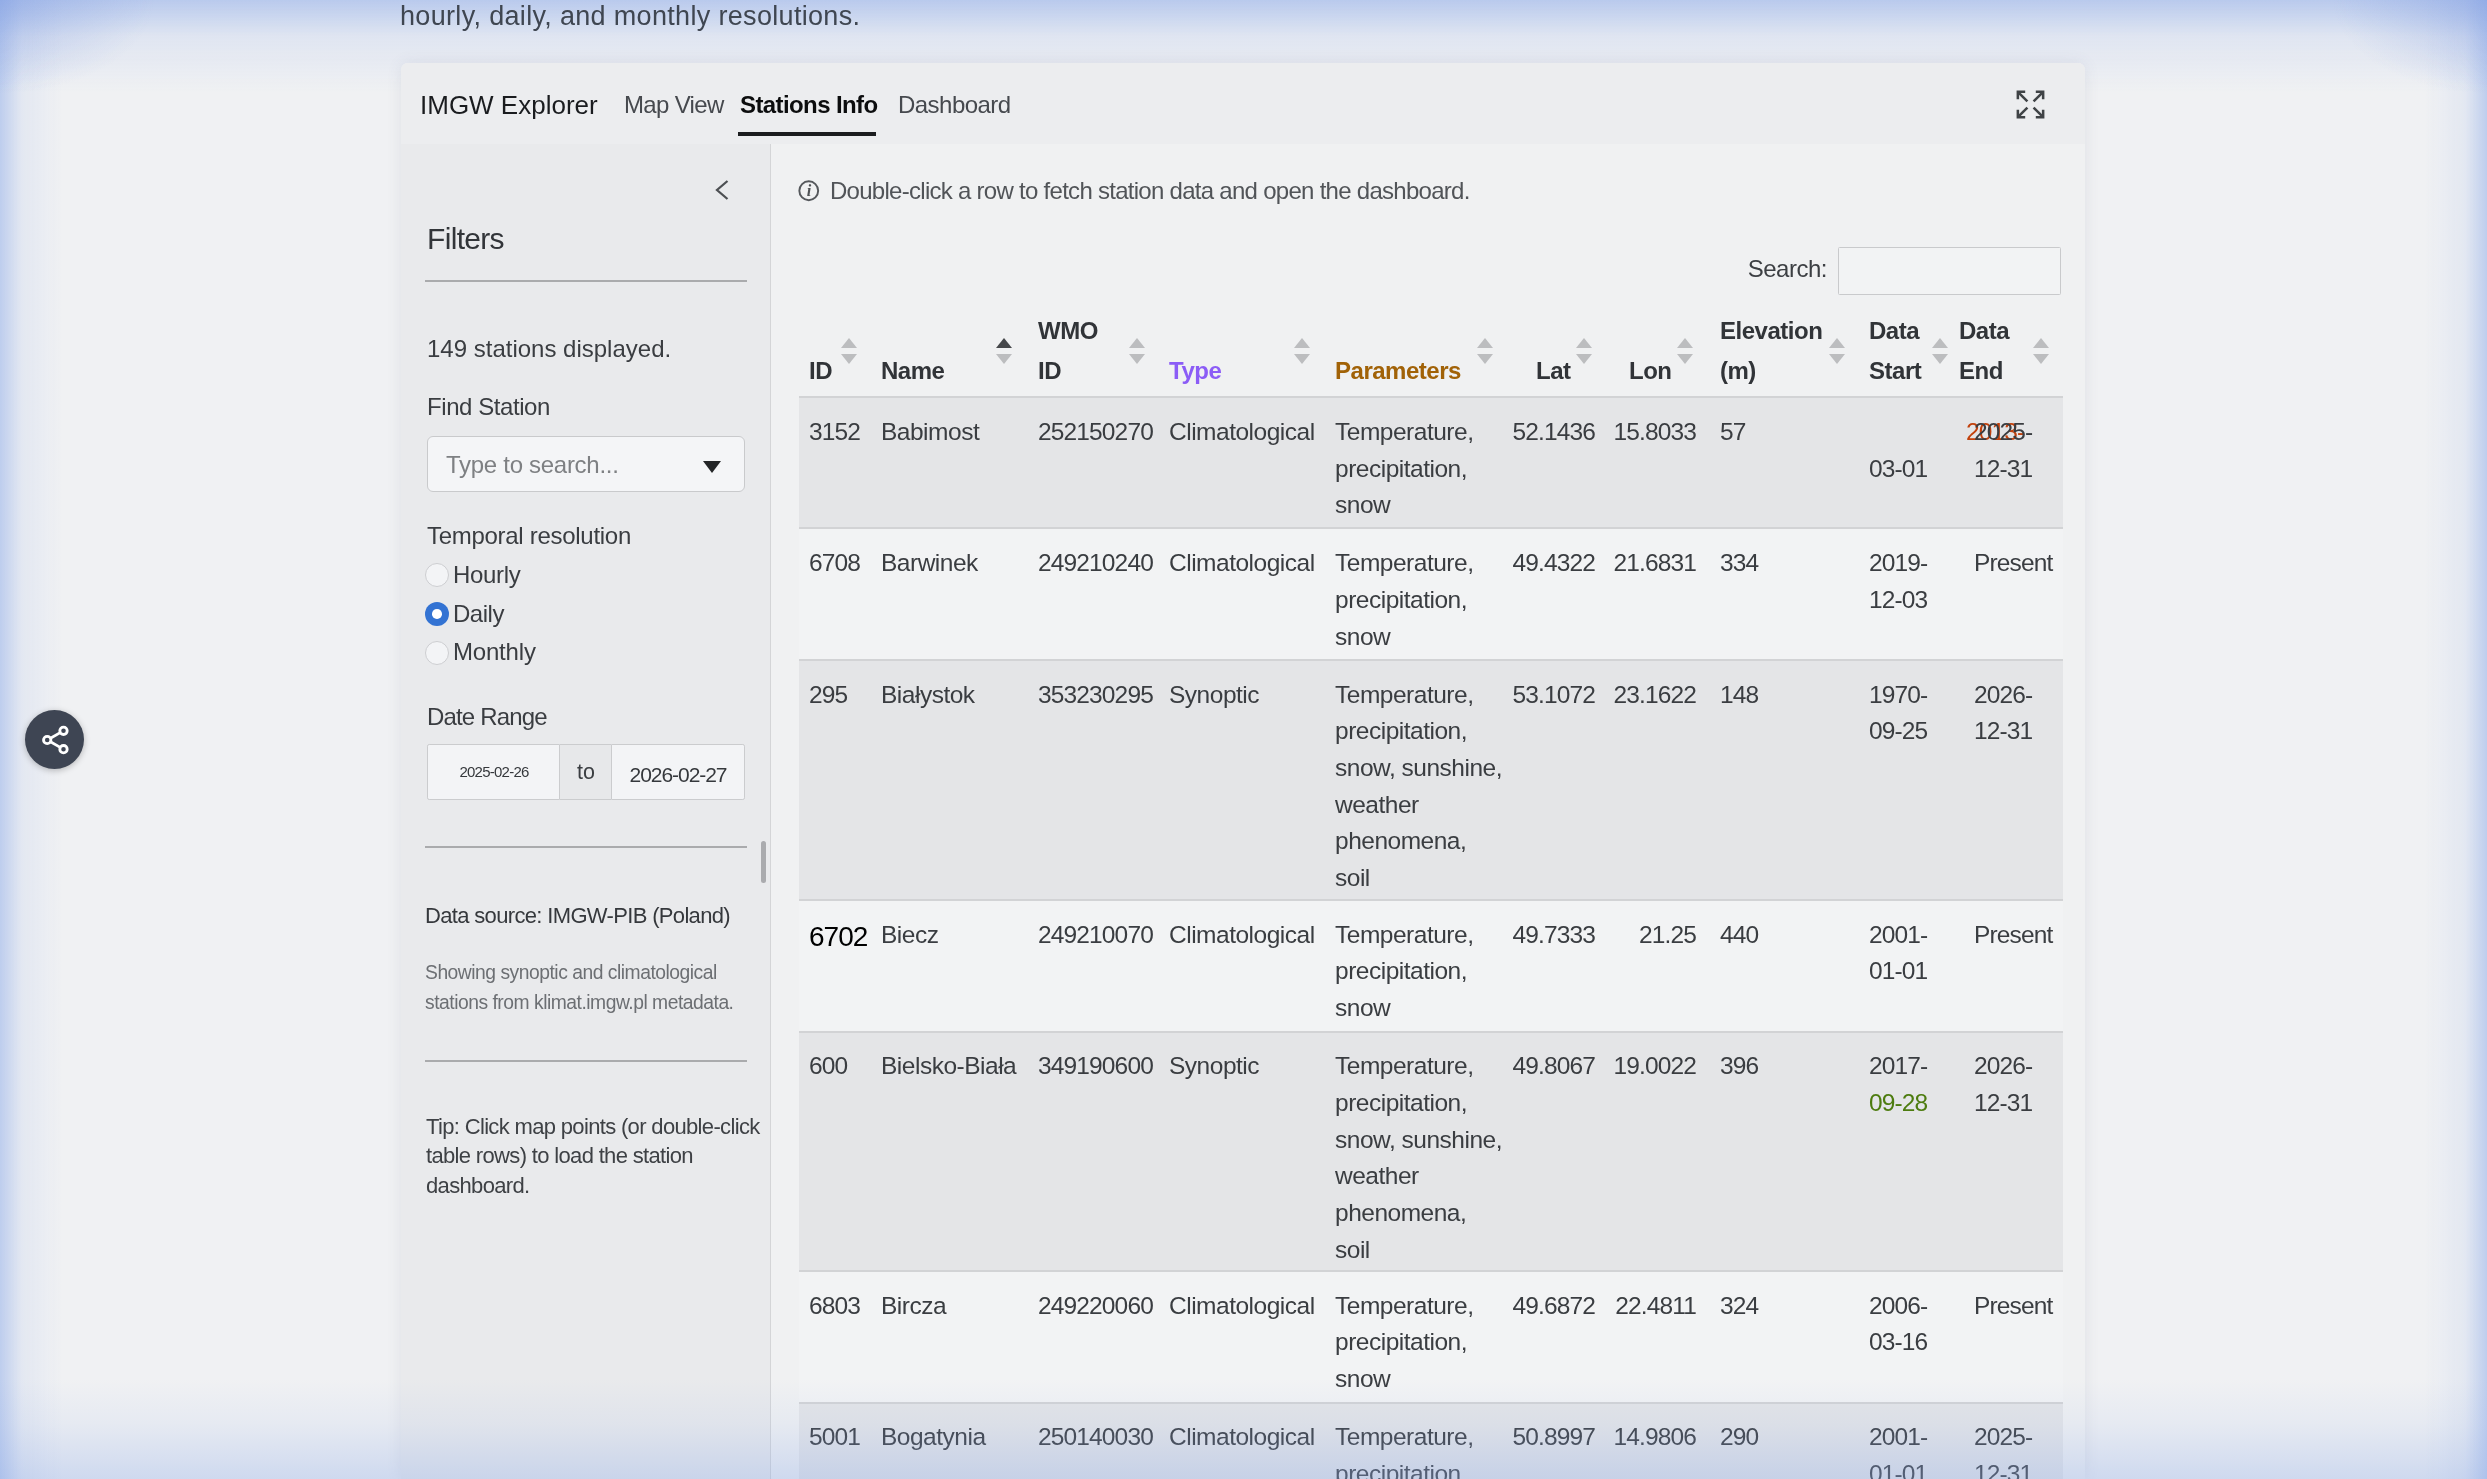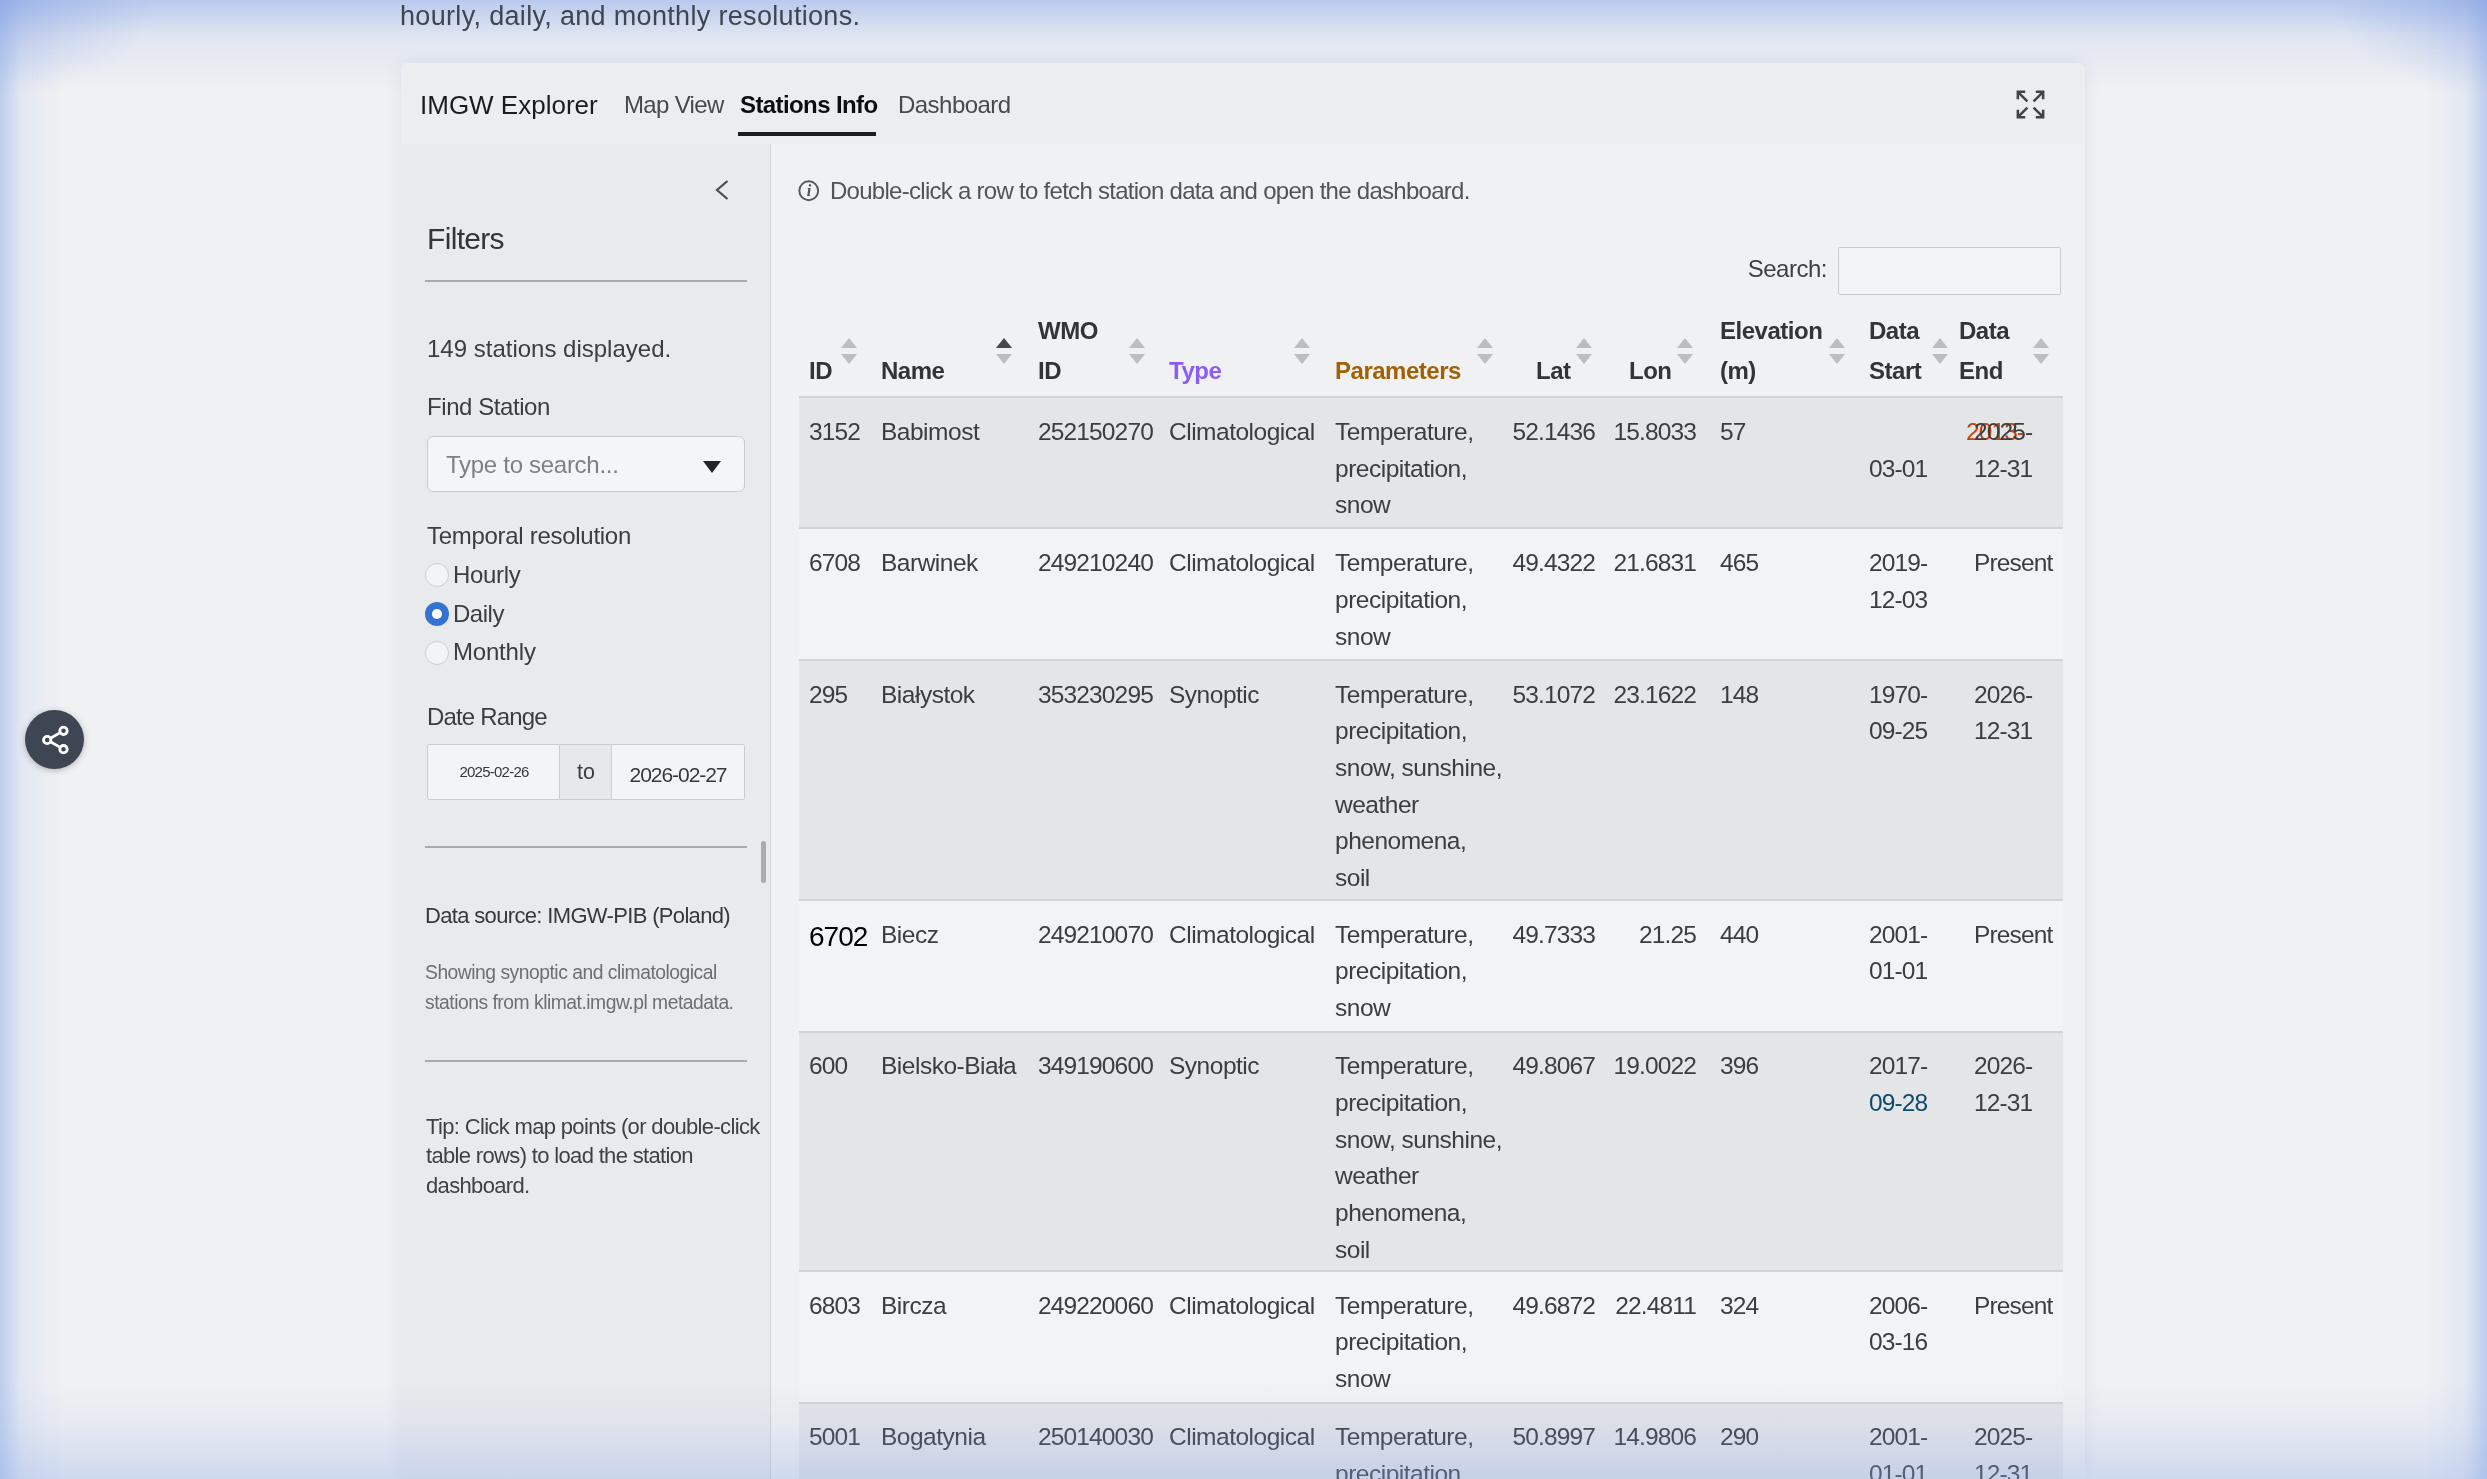--- a/index.html
+++ b/index.html
@@ -137,21 +137,21 @@
 <span class="t " style="top:457px;font-size:24.5px;letter-spacing:-0.035em;color:#3a3d41;left:1974px">12-31</span>
 <span class="t " style="top:551px;font-size:24.5px;letter-spacing:-0.035em;color:#3a3d41;left:809px">6708</span>
 <span class="t " style="top:551px;font-size:24.5px;letter-spacing:-0.02em;color:#3a3d41;left:881px">Barwinek</span>
 <span class="t " style="top:551px;font-size:24.5px;letter-spacing:-0.035em;color:#3a3d41;left:1038px">249210240</span>
 <span class="t " style="top:551px;font-size:24.5px;letter-spacing:-0.02em;color:#3a3d41;left:1169px">Climatological</span>
 <span class="t " style="top:551px;font-size:24.5px;letter-spacing:-0.02em;color:#3a3d41;left:1335px">Temperature,</span>
 <span class="t " style="top:588px;font-size:24.5px;letter-spacing:-0.02em;color:#3a3d41;left:1335px">precipitation,</span>
 <span class="t " style="top:625px;font-size:24.5px;letter-spacing:-0.02em;color:#3a3d41;left:1335px">snow</span>
 <span class="t " style="top:551px;font-size:24.5px;letter-spacing:-0.035em;color:#3a3d41;right:892px">49.4322</span>
 <span class="t " style="top:551px;font-size:24.5px;letter-spacing:-0.035em;color:#3a3d41;right:791px">21.6831</span>
-<span class="t " style="top:551px;font-size:24.5px;letter-spacing:-0.035em;color:#3a3d41;left:1720px">465</span>
+<span class="t " style="top:551px;font-size:24.5px;letter-spacing:-0.035em;color:#3a3d41;left:1720px">334</span>
 <span class="t " style="top:551px;font-size:24.5px;letter-spacing:-0.035em;color:#3a3d41;left:1869px">2019-</span>
 <span class="t " style="top:588px;font-size:24.5px;letter-spacing:-0.035em;color:#3a3d41;left:1869px">12-03</span>
 <span class="t " style="top:551px;font-size:24.5px;letter-spacing:-0.035em;color:#3a3d41;left:1974px">Present</span>
 <span class="t " style="top:683px;font-size:24.5px;letter-spacing:-0.035em;color:#3a3d41;left:809px">295</span>
 <span class="t " style="top:683px;font-size:24.5px;letter-spacing:-0.02em;color:#3a3d41;left:881px">Białystok</span>
 <span class="t " style="top:683px;font-size:24.5px;letter-spacing:-0.035em;color:#3a3d41;left:1038px">353230295</span>
 <span class="t " style="top:683px;font-size:24.5px;letter-spacing:-0.02em;color:#3a3d41;left:1169px">Synoptic</span>
 <span class="t " style="top:683px;font-size:24.5px;letter-spacing:-0.02em;color:#3a3d41;left:1335px">Temperature,</span>
 <span class="t " style="top:719px;font-size:24.5px;letter-spacing:-0.02em;color:#3a3d41;left:1335px">precipitation,</span>
 <span class="t " style="top:756px;font-size:24.5px;letter-spacing:-0.02em;color:#3a3d41;left:1335px">snow, sunshine,</span>
@@ -185,21 +185,21 @@
 <span class="t " style="top:1054px;font-size:24.5px;letter-spacing:-0.02em;color:#3a3d41;left:1335px">Temperature,</span>
 <span class="t " style="top:1091px;font-size:24.5px;letter-spacing:-0.02em;color:#3a3d41;left:1335px">precipitation,</span>
 <span class="t " style="top:1128px;font-size:24.5px;letter-spacing:-0.02em;color:#3a3d41;left:1335px">snow, sunshine,</span>
 <span class="t " style="top:1164px;font-size:24.5px;letter-spacing:-0.02em;color:#3a3d41;left:1335px">weather</span>
 <span class="t " style="top:1201px;font-size:24.5px;letter-spacing:-0.02em;color:#3a3d41;left:1335px">phenomena,</span>
 <span class="t " style="top:1238px;font-size:24.5px;letter-spacing:-0.02em;color:#3a3d41;left:1335px">soil</span>
 <span class="t " style="top:1054px;font-size:24.5px;letter-spacing:-0.035em;color:#3a3d41;right:892px">49.8067</span>
 <span class="t " style="top:1054px;font-size:24.5px;letter-spacing:-0.035em;color:#3a3d41;right:791px">19.0022</span>
 <span class="t " style="top:1054px;font-size:24.5px;letter-spacing:-0.035em;color:#3a3d41;left:1720px">396</span>
 <span class="t " style="top:1054px;font-size:24.5px;letter-spacing:-0.035em;color:#3a3d41;left:1869px">2017-</span>
-<span class="t " style="top:1091px;font-size:24.5px;letter-spacing:-0.035em;color:#0c4a6e;left:1869px">09-28</span>
+<span class="t " style="top:1091px;font-size:24.5px;letter-spacing:-0.035em;color:#4d7c0f;left:1869px">09-28</span>
 <span class="t " style="top:1054px;font-size:24.5px;letter-spacing:-0.035em;color:#3a3d41;left:1974px">2026-</span>
 <span class="t " style="top:1091px;font-size:24.5px;letter-spacing:-0.035em;color:#3a3d41;left:1974px">12-31</span>
 <span class="t " style="top:1294px;font-size:24.5px;letter-spacing:-0.035em;color:#3a3d41;left:809px">6803</span>
 <span class="t " style="top:1294px;font-size:24.5px;letter-spacing:-0.02em;color:#3a3d41;left:881px">Bircza</span>
 <span class="t " style="top:1294px;font-size:24.5px;letter-spacing:-0.035em;color:#3a3d41;left:1038px">249220060</span>
 <span class="t " style="top:1294px;font-size:24.5px;letter-spacing:-0.02em;color:#3a3d41;left:1169px">Climatological</span>
 <span class="t " style="top:1294px;font-size:24.5px;letter-spacing:-0.02em;color:#3a3d41;left:1335px">Temperature,</span>
 <span class="t " style="top:1330px;font-size:24.5px;letter-spacing:-0.02em;color:#3a3d41;left:1335px">precipitation,</span>
 <span class="t " style="top:1367px;font-size:24.5px;letter-spacing:-0.02em;color:#3a3d41;left:1335px">snow</span>
 <span class="t " style="top:1294px;font-size:24.5px;letter-spacing:-0.035em;color:#3a3d41;right:892px">49.6872</span>

